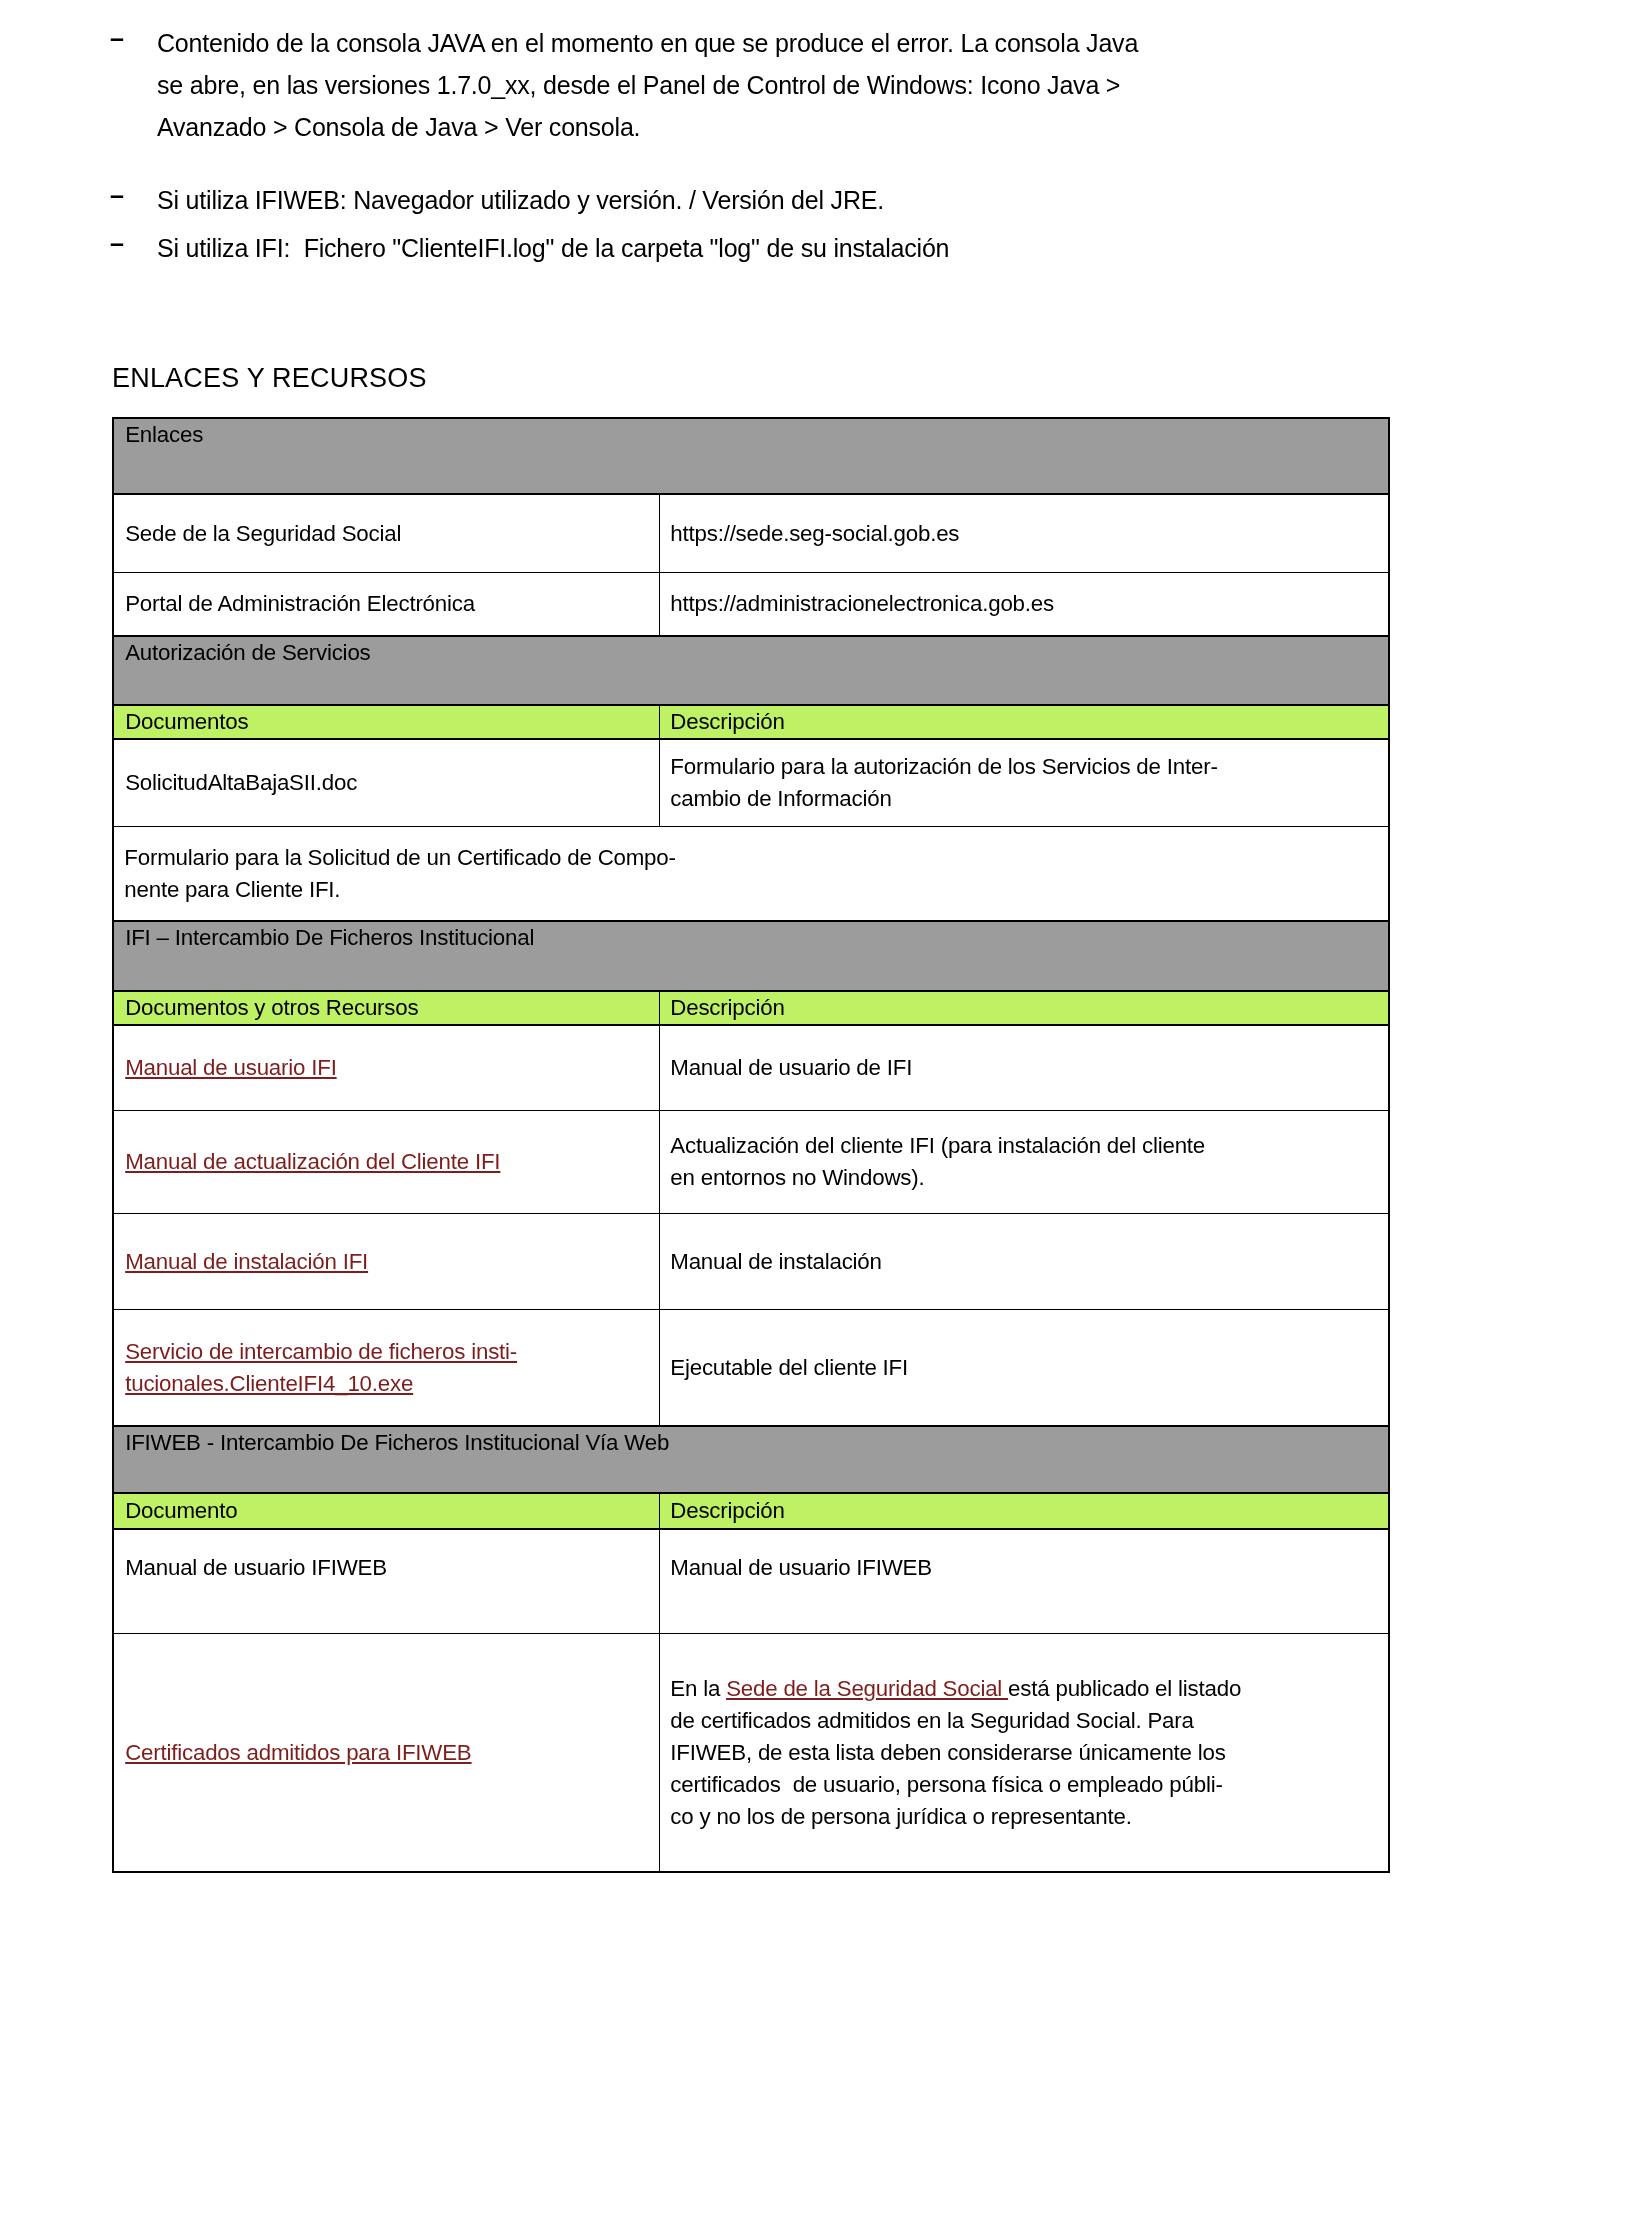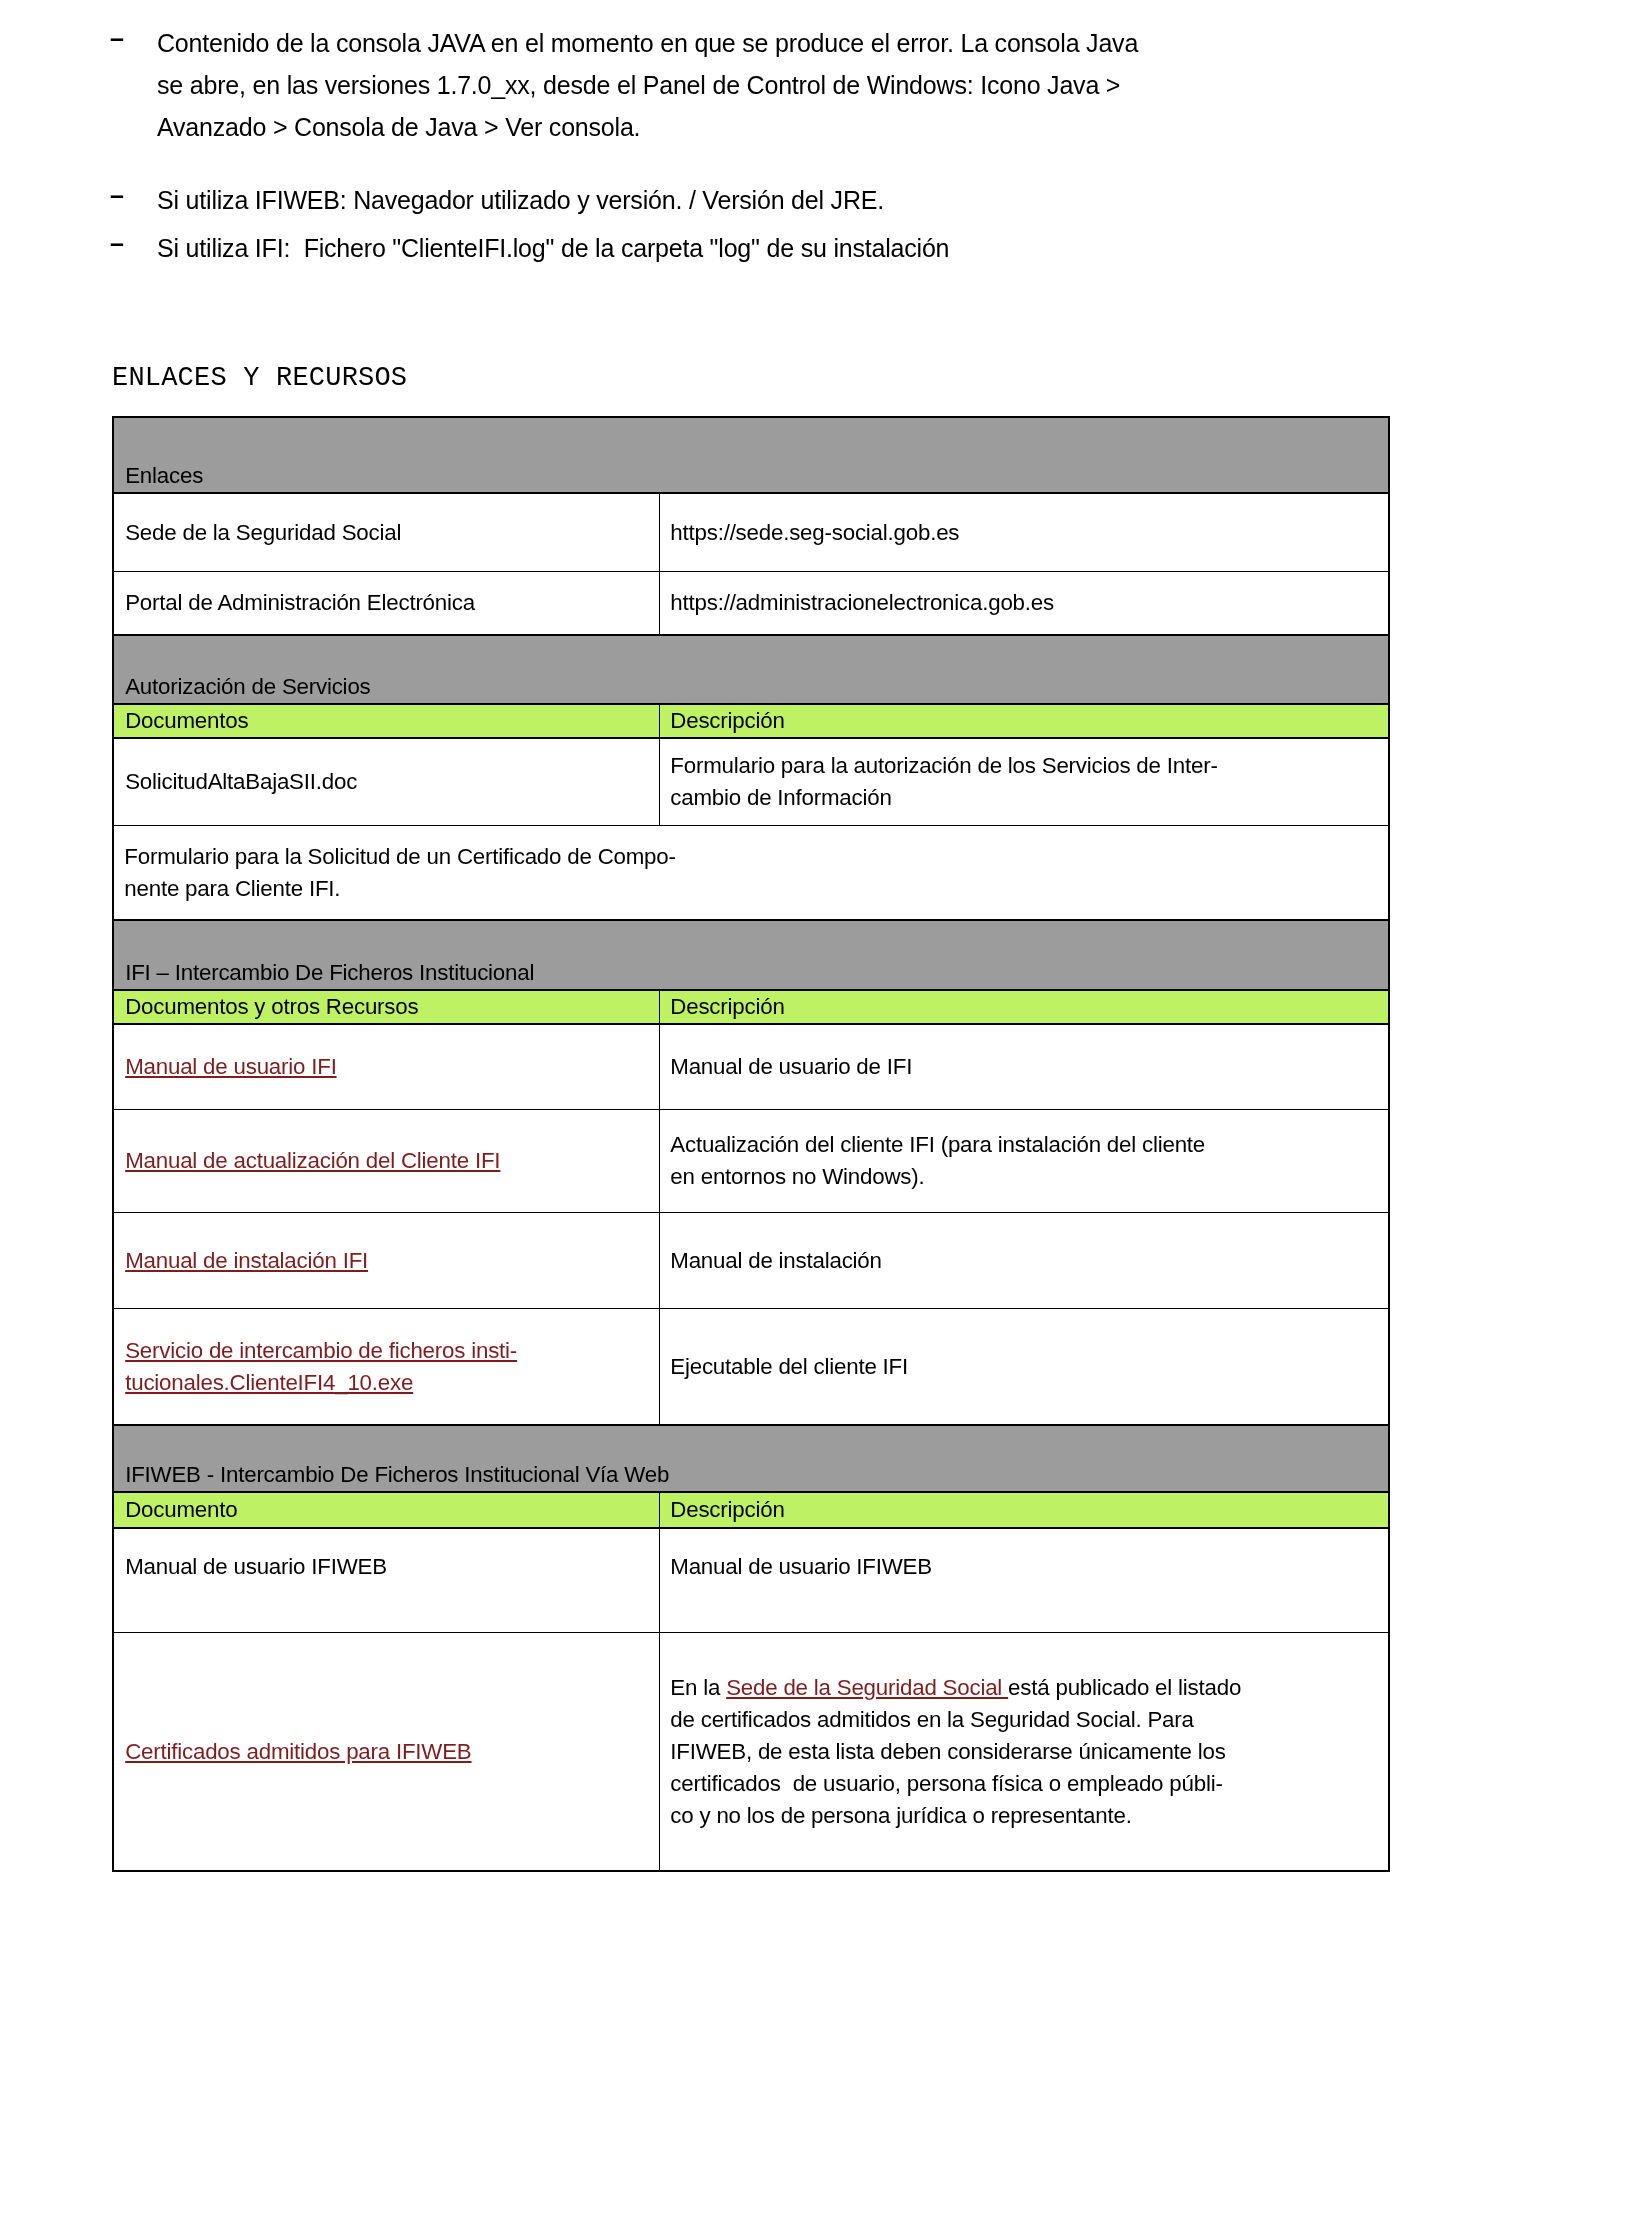--- a/index.html
+++ b/index.html
@@ -37,21 +37,20 @@
     white-space: pre-wrap;
     flex: 1 1 auto;
   }
 
   
   .page-title {
     margin: 94px 0 0 112px;
     font-size: 27px;
     font-weight: normal;
     letter-spacing: 0.2px;
-    font-family: Liberation Mono, monospace;
   }
 
   
   .tbl {
     margin: 23px 0 0 112px;
     width: 1278px;
     border: 2.6px solid #000000;
     background: #ffffff;
   }
   .row { display: flex; width: 100%; }
@@ -72,21 +71,21 @@
     padding-right: 8.6px;
   }
   .row .txt {
     font-size: 22.3px;
     line-height: 32px;
     letter-spacing: -0.2px;
     white-space: pre-wrap;
   }
   .section-row {
     display: flex;
-    align-items: flex-end;
+    align-items: flex-start;
     padding-left: 11.2px;
     background: #9c9c9c;
   }
   .colhead-row { background: #bef264; text-align: center; }
   .bt2 { border-top: 1.7px solid #000000; }
   .bt3 { border-top: 2.6px solid #000000; }
   a.lnk, .lnk {
     color: #7f1d1d;
     text-decoration: underline;
     cursor: pointer;

